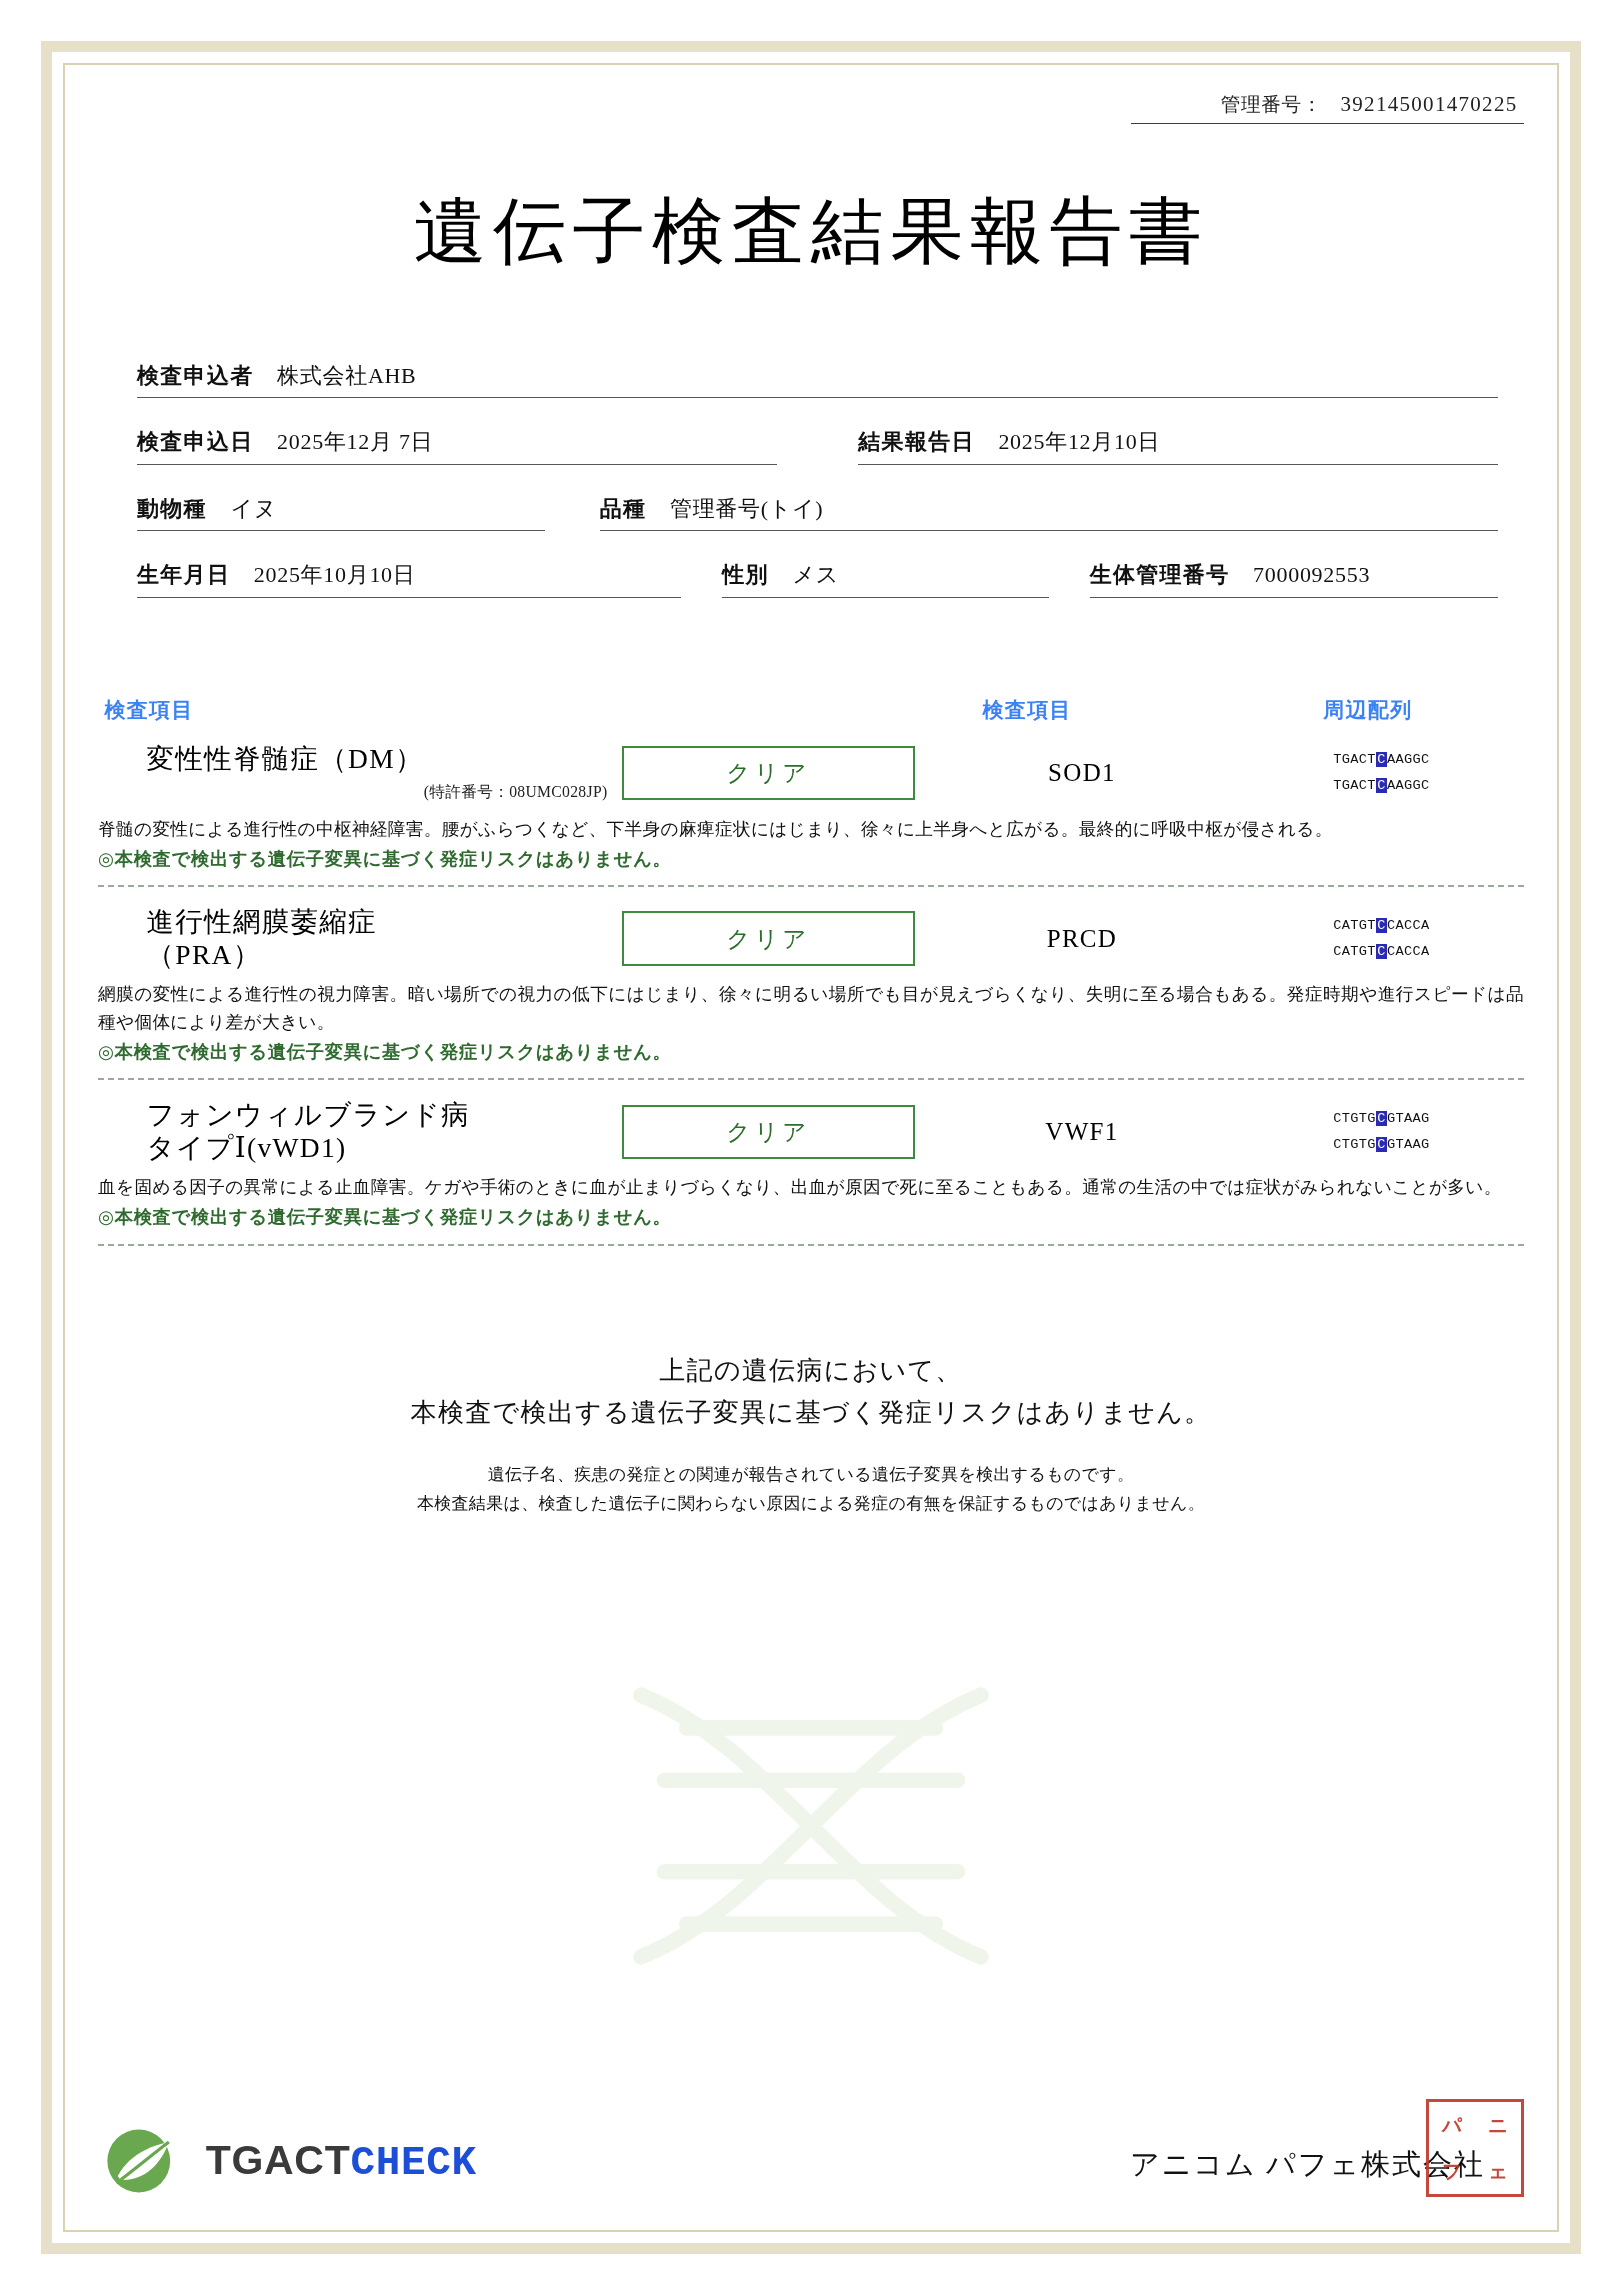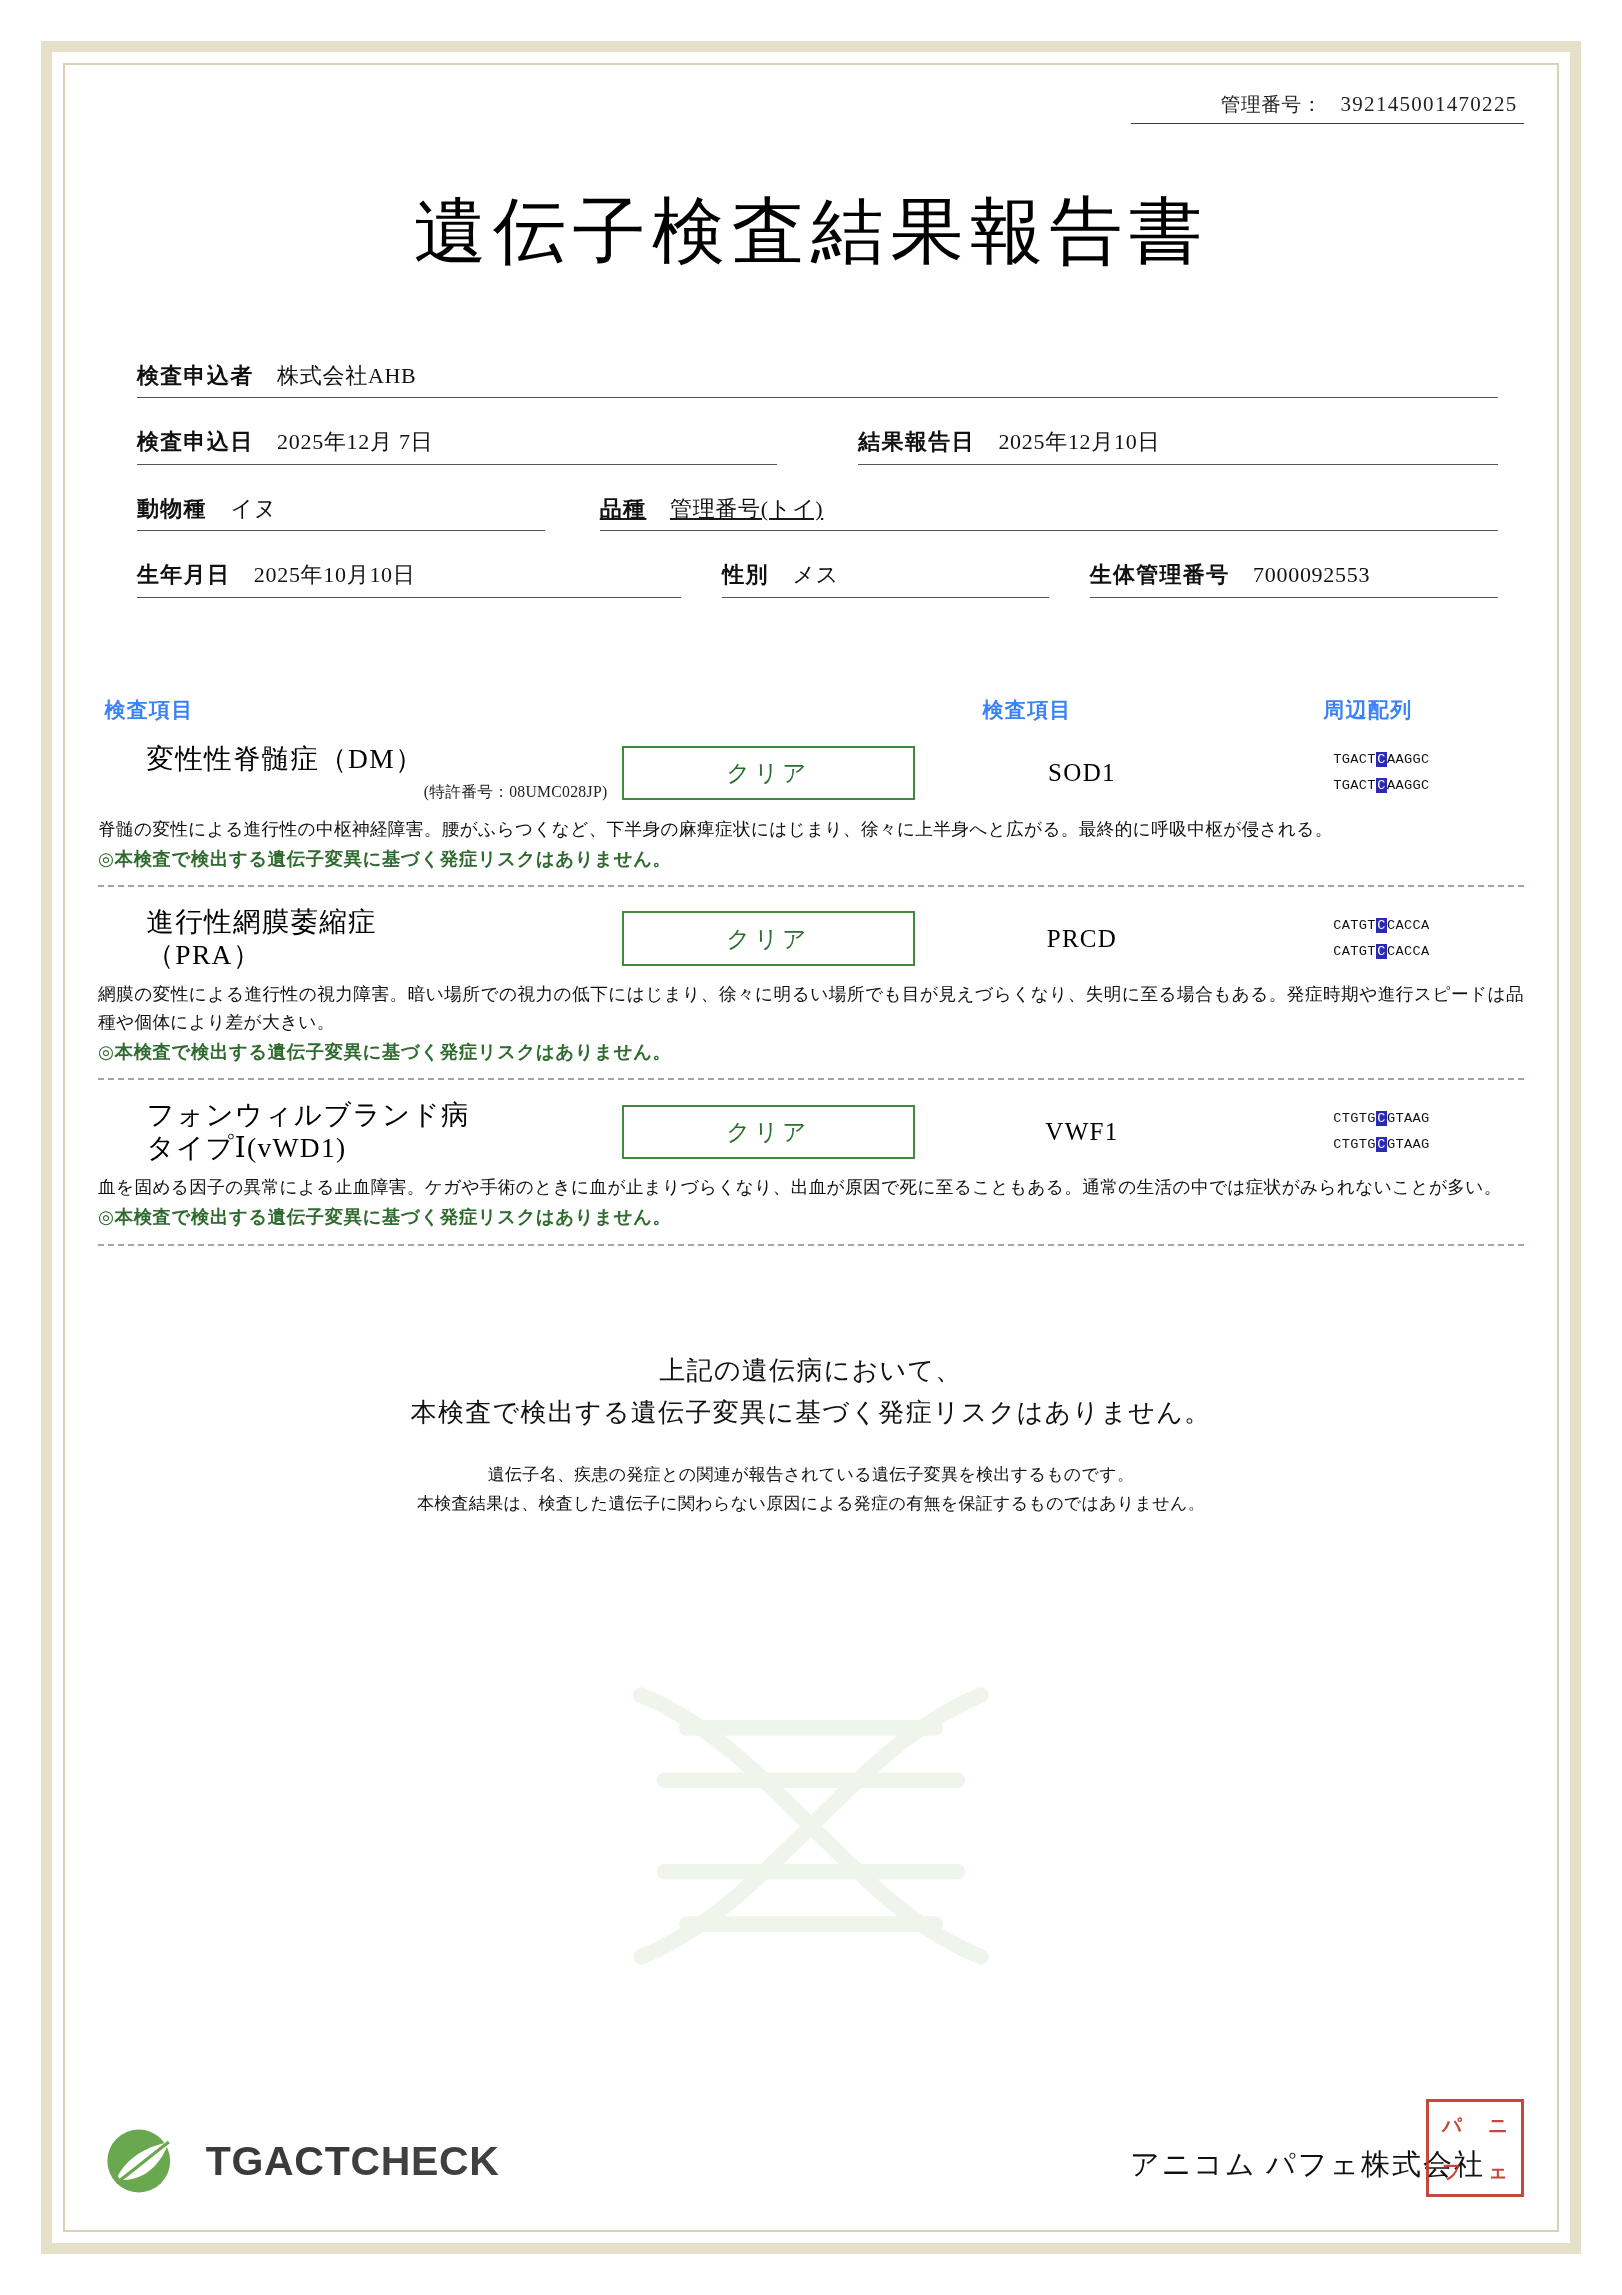--- a/index.html
+++ b/index.html
@@ -115,21 +115,21 @@
     font-size: 22px;
     letter-spacing: 0.7px;
     margin-left: 23.6px;
     white-space: nowrap;
     color: #111;
   }
   .f-applicant { width: 100%; }
   .f-apply-date { width: 47%; margin-right: 6%; }
   .f-report-date { width: 47%; }
   .f-species { width: 30%; margin-right: 4%; }
-  .f-breed { width: 66%; text-decoration: underline; }
+  .f-breed { width: 66%; }
   .f-birth { width: 40%; margin-right: 3%; }
   .f-sex { width: 24%; margin-right: 3%; }
   .f-idnum { width: 30%; }
 
   
   .tests {
     margin-top: 98px;
   }
   .tests-head {
     display: flex;
@@ -290,21 +290,21 @@
     margin-right: 15.7px;
   }
   .logo-text {
     font-family: "Liberation Sans", sans-serif;
     font-size: 41px;
     font-weight: bold;
     letter-spacing: 0.7px;
     color: #3f3f3f;
   }
   .logo-text .g1 { color: #3a3a3a; }
-  .logo-text .g2 { color: #404040; }
+  .logo-text .g2 { color: #1d4ed8; font-family: Liberation Mono, monospace; }
   .company {
     position: relative;
     display: flex;
     align-items: flex-end;
   }
   .company-name {
     font-size: 29px;
     letter-spacing: 2px;
     color: #111;
     margin-bottom: 11.8px;

